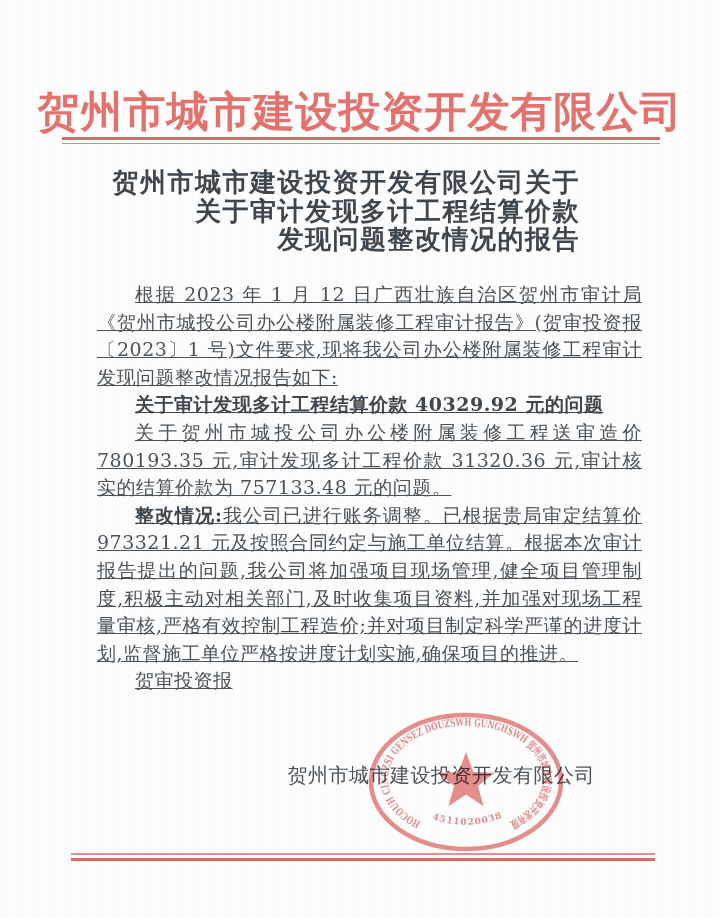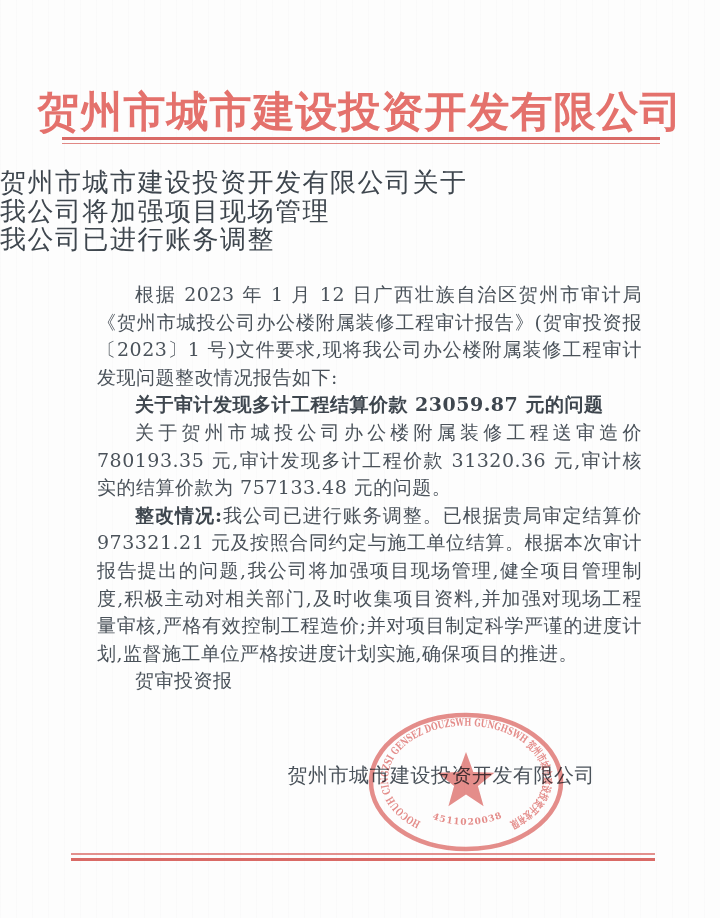--- a/index.html
+++ b/index.html
@@ -25,36 +25,36 @@
     color: var(--brand-red);
     letter-spacing: 1px;
     white-space: nowrap;
   }
   .rule-top { position: absolute; top: 137px; left: 62px; width: 598px; }
   .rule-top .bar-thick { height: 3px; background: var(--rule-red); }
   .rule-top .bar-thin  { height: 1px; background: var(--rule-red); margin-top: 3px; opacity: .8; }
   
   .doc-title {
     position: absolute; top: 168px; left: 0; width: 580px;
-    text-align: left;
-    font-size: 26px; font-weight: normal;
+    text-align: right;
+    font-size: 26px; font-weight: bold;
     line-height: 28.5px;
     color: var(--title-ink);
     letter-spacing: 1.5px;
   }
   
   .doc-body {
     position: absolute; top: 281px; left: 97px; width: 545px;
     font-size: 19px; line-height: 27.6px;
     color: var(--body-ink);
     letter-spacing: 0.5px;
     text-align: justify;
   }
   .doc-body p { margin: 0; }
-  .doc-body p.indent { text-indent: 2em; }
+  .doc-body p.indent { text-indent: 2em; text-decoration: underline; }
   .doc-body .bold, .doc-body p.bold { font-weight: bold; color: var(--title-ink); }
   
   .signature {
     position: absolute; top: 760px; right: 125px;
     text-align: center;
     font-size: 20px; line-height: 31px;
     color: var(--body-ink);
     letter-spacing: 0.5px;
     white-space: nowrap;
   }
@@ -83,27 +83,27 @@
 
   <div class="letterhead">贺州市城市建设投资开发有限公司</div>
 
   <div class="rule-top">
     <div class="bar-thick"></div>
     <div class="bar-thin"></div>
   </div>
 
   <div class="doc-title">
     <div>贺州市城市建设投资开发有限公司关于</div>
-    <div>我公司将加强项目现场管理</div>
-    <div>我公司已进行账务调整</div>
+    <div>关于审计发现多计工程结算价款</div>
+    <div>发现问题整改情况的报告</div>
   </div>
 
   <div class="doc-body">
     <p class="indent">根据 2023 年 1 月 12 日广西壮族自治区贺州市审计局《贺州市城投公司办公楼附属装修工程审计报告》(贺审投资报〔2023〕1 号)文件要求,现将我公司办公楼附属装修工程审计发现问题整改情况报告如下:</p>
-    <p class="indent bold">关于审计发现多计工程结算价款 23059.87 元的问题</p>
+    <p class="indent bold">关于审计发现多计工程结算价款 40329.92 元的问题</p>
     <p class="indent">关于贺州市城投公司办公楼附属装修工程送审造价 780193.35 元,审计发现多计工程价款 31320.36 元,审计核实的结算价款为 757133.48 元的问题。</p>
     <p class="indent"><span class="bold">整改情况:</span><span>我公司已进行账务调整。已根据贵局审定结算价 973321.21 元及按照合同约定与施工单位结算。根据本次审计报告提出的问题,我公司将加强项目现场管理,健全项目管理制度,积极主动对相关部门,及时收集项目资料,并加强对现场工程量审核,严格有效控制工程造价;并对项目制定科学严谨的进度计划,监督施工单位严格按进度计划实施,确保项目的推进。</span></p>
     <p class="indent">贺审投资报</p>
   </div>
 
   <div class="signature">
     <div>贺州市城市建设投资开发有限公司</div>
   </div>
 
   <svg class="seal" viewBox="0 0 200 148">

